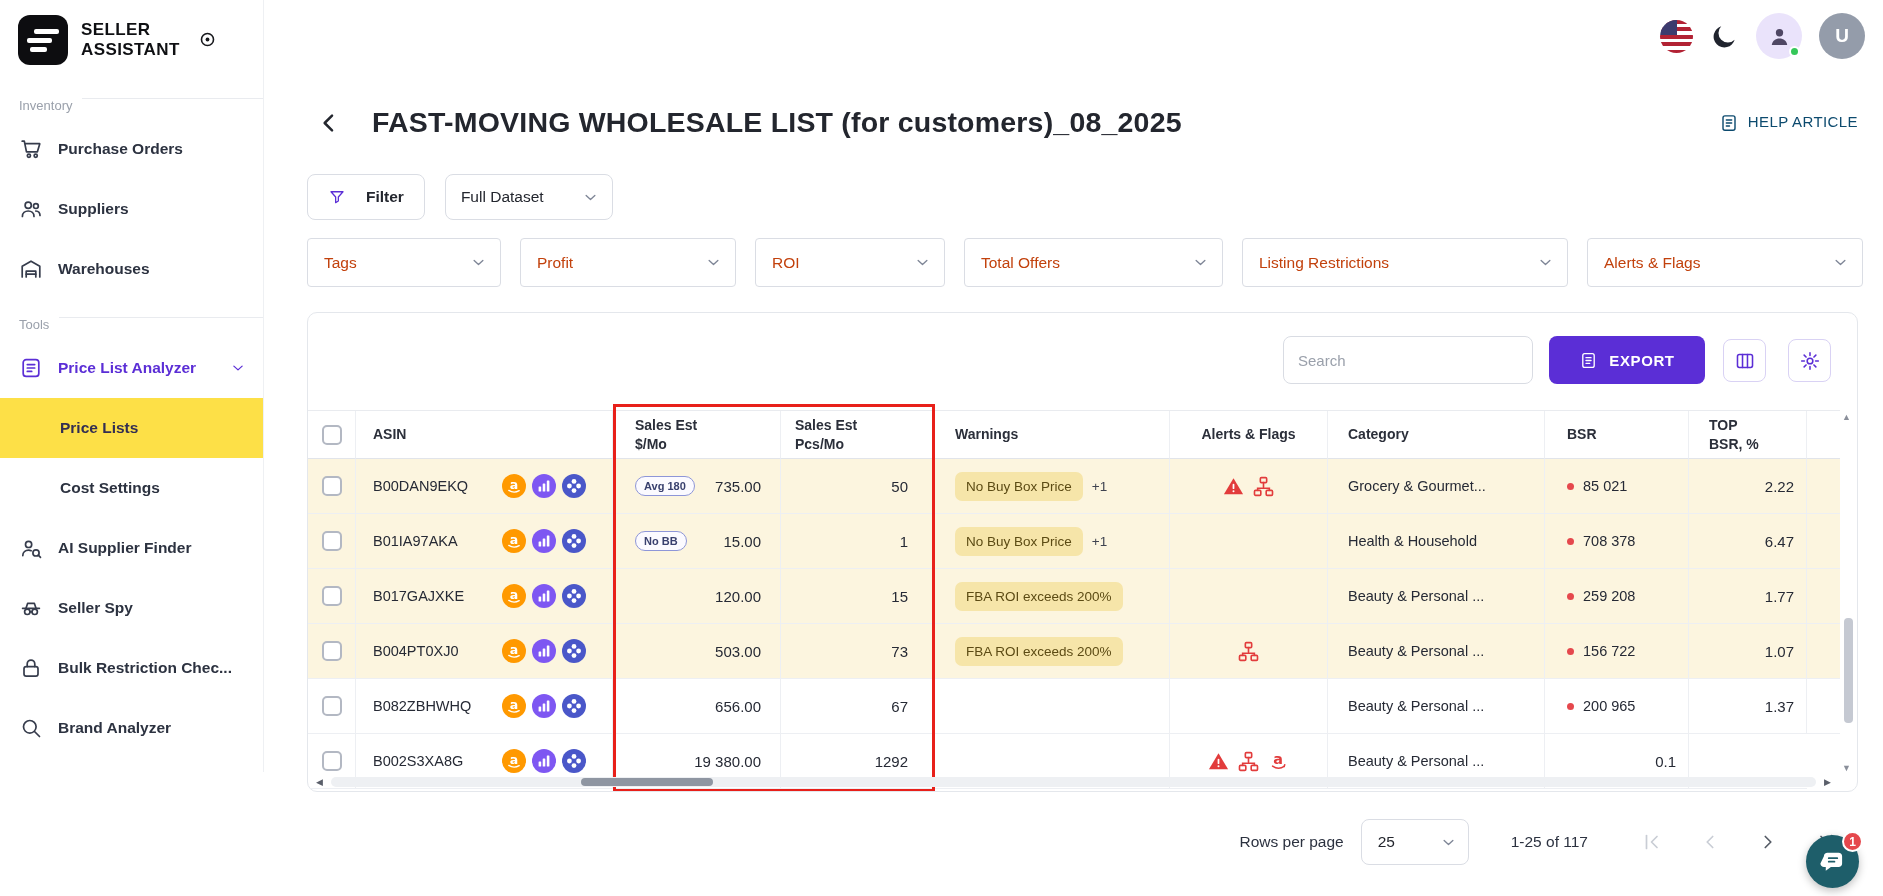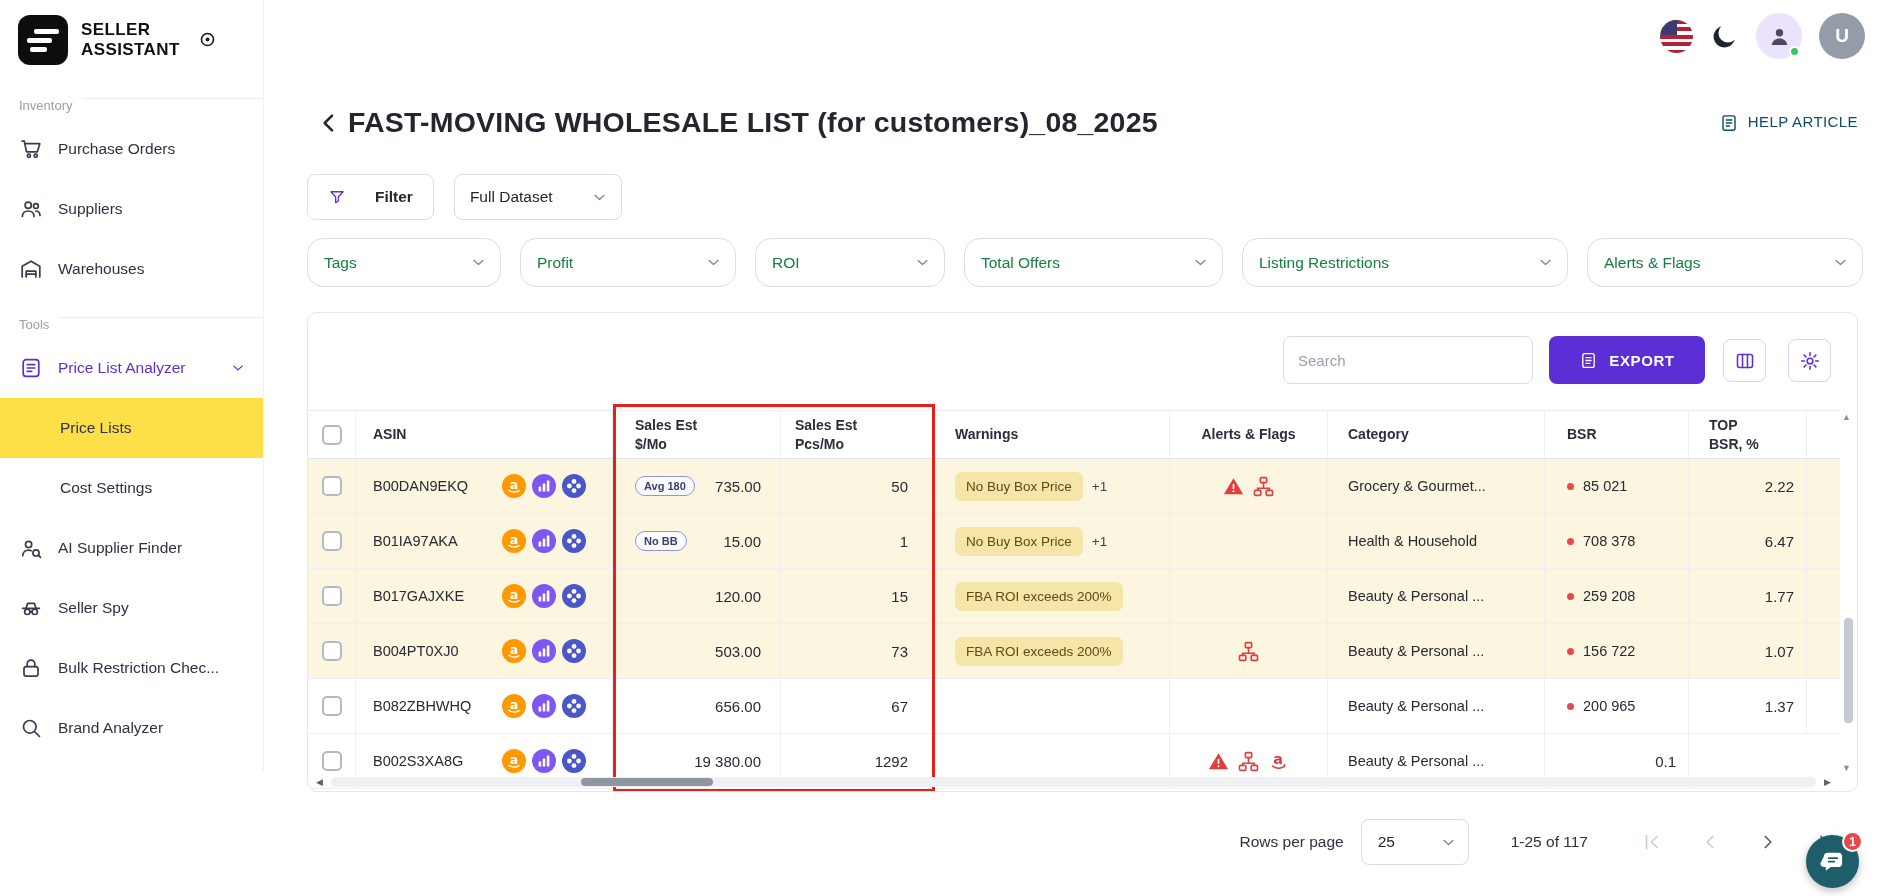--- a/index.html
+++ b/index.html
@@ -21,21 +21,21 @@
 .logo-mark i:nth-child(1){width:25px;margin-left:7px}
 .logo-mark i:nth-child(2){width:25px}
 .logo-mark i:nth-child(3){width:17px;margin-left:3px}
 .brand{font-size:17px;font-weight:800;letter-spacing:.4px;line-height:1.2;color:#0f1013}
 .collapse-btn{position:absolute;right:46px;top:30px;width:19px;height:19px;color:#17181c}
 .side-section{display:flex;gap:10px;padding-left:19px;margin-top:18px;
   margin-bottom:6px;color:#9aa0ab;font-size:13px}
 .side-section::after{content:"";flex:1;height:1px;background:#e9ebef}
 .side-section.ext-gap{margin-top:32px}
 .side-item{display:flex;align-items:center;gap:15px;height:60px;padding:0 16px 0 19px;
-  font-size:15.5px;font-weight:400;color:#2c3240}
+  font-size:15.5px;font-weight:700;color:#2c3240}
 .side-item .icon{width:24px;height:24px;color:#363c4c;flex:none}
 .side-item.active,.side-item.active .icon{color:#5b2ed6}
 .side-item.child{padding-left:60px}
 .side-item.selected{background:#fde047;color:#332e52}
 .side-item .trail{margin-left:auto;width:18px;height:18px;color:#3c4250}
 .side-item.active .trail{color:#5b2ed6}
 .side-item.ext{margin-top:10px}
 
 
 .topbar{position:absolute;top:13px;right:18px;display:flex;align-items:center;gap:17px;z-index:3}
@@ -46,38 +46,38 @@
 .personbtn{width:46px;height:46px;border-radius:50%;background:#eae3fb;position:relative;
   display:flex;align-items:center;justify-content:center}
 .personbtn .icon{width:25px;height:25px;color:#4f4764}
 .presence{position:absolute;right:2px;bottom:2px;width:11px;height:11px;border-radius:50%;
   background:#35c759;border:2px solid #fff}
 .avatar{width:46px;height:46px;border-radius:50%;background:#949caa;color:#fff;display:flex;
   align-items:center;justify-content:center;font-size:19px;font-weight:700}
 
 
 .page-header{position:absolute;left:264px;top:106px;right:25px;display:flex;align-items:center;
-  padding-left:52px;gap:6px}
+  padding-left:52px;gap:30px}
 .back{width:26px;height:26px;color:#23262e}
 .title{font-size:28.5px;font-weight:700;letter-spacing:.2px;color:#23262e;white-space:nowrap}
 .help{margin-left:auto;display:flex;align-items:flex-start;gap:9px;color:#0c4a6e;font-size:15px;
   font-weight:400;letter-spacing:.4px}
 .help .icon{width:20px;height:20px}
 
 
 .toolbar{position:absolute;left:307px;top:174px;display:flex;gap:20px}
 .filter-btn{height:46px;padding:0 20px;border:1px solid #dadde4;border-radius:8px;display:flex;
-  align-items:center;gap:29px;font-size:15.5px;font-weight:600;color:#23262e;background:#fff}
+  align-items:center;gap:20px;font-size:15.5px;font-weight:600;color:#23262e;background:#fff}
 .filter-btn .icon{width:18px;height:18px;color:#5b2ed6}
 .dataset-select{height:46px;width:168px;border:1px solid #dadde4;border-radius:8px;display:flex;
   align-items:center;justify-content:space-between;padding:0 12px 0 15px;font-size:15.5px;color:#23262e}
 .chev{width:19px;height:19px;color:#7e8596}
 .filters{position:absolute;left:307px;top:238px;display:flex;gap:19px}
-.filter-select{height:49px;border:1px solid #dadde4;border-radius:16px;display:flex;align-items:center;
-  justify-content:space-between;padding:0 12px 0 16px;font-size:15.5px;color:#15803d;background:#fff}
+.filter-select{height:49px;border:1px solid #dadde4;border-radius:4px;display:flex;align-items:center;
+  justify-content:space-between;padding:0 12px 0 16px;font-size:15.5px;color:#c2410c;background:#fff}
 .filter-select:nth-child(1){width:194px}
 .filter-select:nth-child(2){width:216px}
 .filter-select:nth-child(3){width:190px}
 .filter-select:nth-child(4){width:259px}
 .filter-select:nth-child(5){width:326px}
 .filter-select:nth-child(6){width:276px}
 
 
 .card{position:absolute;left:307px;top:312px;width:1551px;height:480px;background:#fff;
   border:1px solid #e4e7ec;border-radius:10px;overflow:hidden}

